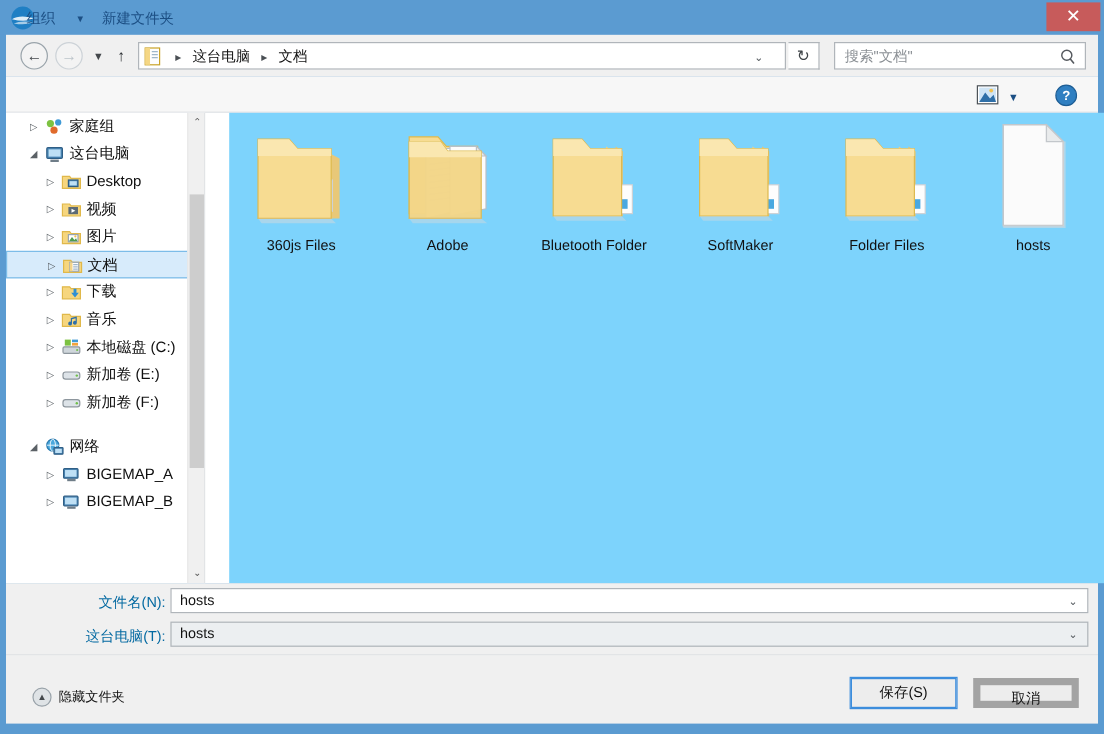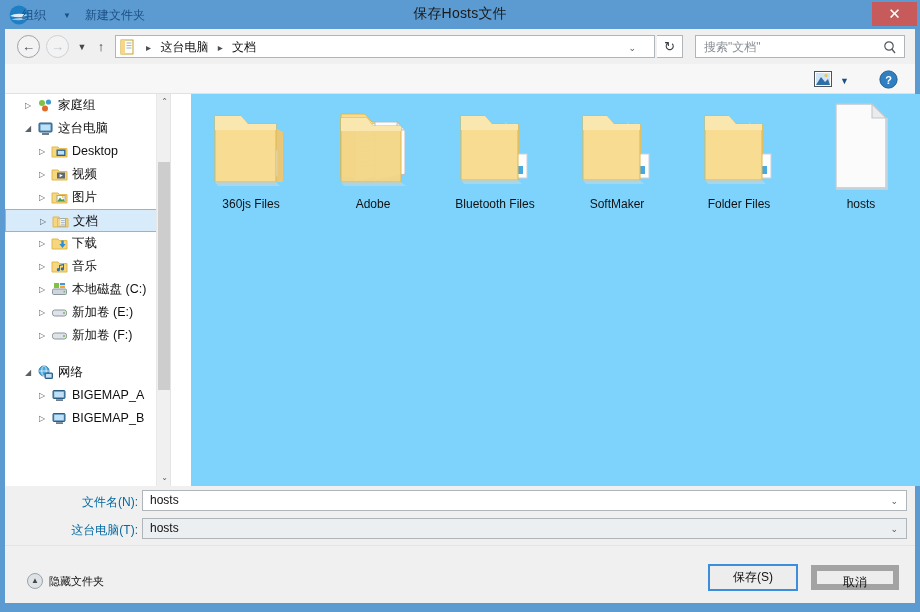--- a/index.html
+++ b/index.html
@@ -211,21 +211,20 @@
 <div class="window">
 
   <div class="titlebar">
     <span class="app-icon">
       <svg width="22" height="22" viewBox="0 0 22 22">
         <circle cx="11" cy="11" r="9.5" fill="#1f7fc4"></circle>
         <path d="M2 12 Q8 8 20 11 Q14 15 2 12 Z" fill="#ffffff" opacity="0.85"></path>
         <path d="M3.5 15.5 Q9 13 19.5 14.5 Q13 17.5 3.5 15.5 Z" fill="#ffffff" opacity="0.6"></path>
       </svg>
     </span>
-    <div class="title-text">保存Hosts文件</div>
     <div class="close-btn">✕</div>
   </div>
 
   <div class="addr-row">
     <div class="navbtn back">←</div>
     <div class="navbtn fwd">→</div>
     <div class="nav-drop">▼</div>
     <div class="nav-up">↑</div>
 
     <div class="crumbbar">
@@ -463,21 +462,21 @@
                 <line x1="54" y1="64" x2="62" y2="64"></line>
               </g>
               <rect x="55" y="46" width="5" height="6" fill="#6ab4e4"></rect>
               <rect x="64" y="56" width="11" height="24" fill="#fdfdfd" stroke="#cdd2d6"></rect>
               <rect x="66" y="68" width="5" height="8" fill="#4aa8e0"></rect>
               <rect x="77" y="56" width="11" height="24" fill="#fdfdfd" stroke="#cdd2d6"></rect>
               <rect x="79" y="68" width="5" height="8" fill="#4aa8e0"></rect>
               <path d="M22 18 h24 l7 8 h26 v56 h-57 Z" fill="#f7dc92" stroke="#ddb94f"></path>
               <path d="M22 18 h24 l7 8 h26 v6 h-57 Z" fill="#fae7b0"></path>
               <path d="M79 82 h-57 l3 4 h58 Z" fill="#d6d9db" opacity="0.45"></path>
-            </svg></span><span class="fname">Bluetooth Files</span></div>
+            </svg></span><span class="fname">Bluetooth Folder</span></div>
         <div class="fitem" style="left: 370px; top: 4px;"><span class="glyph"><svg width="112" height="96" viewBox="0 0 112 96">
               <path d="M74 24 v58 h6 V28 Z" fill="#e6c574"></path>
               <path d="M66 24 v58 h6 V28 Z" fill="#f0d184"></path>
               <rect x="52" y="28" width="12" height="52" fill="#f2f4f5" stroke="#c9ced3"></rect>
               <g stroke="#c3ccd4" stroke-width="0.8">
                 <line x1="54" y1="34" x2="62" y2="34"></line>
                 <line x1="54" y1="39" x2="62" y2="39"></line>
                 <line x1="54" y1="44" x2="62" y2="44"></line>
                 <line x1="54" y1="54" x2="62" y2="54"></line>
                 <line x1="54" y1="59" x2="62" y2="59"></line>

